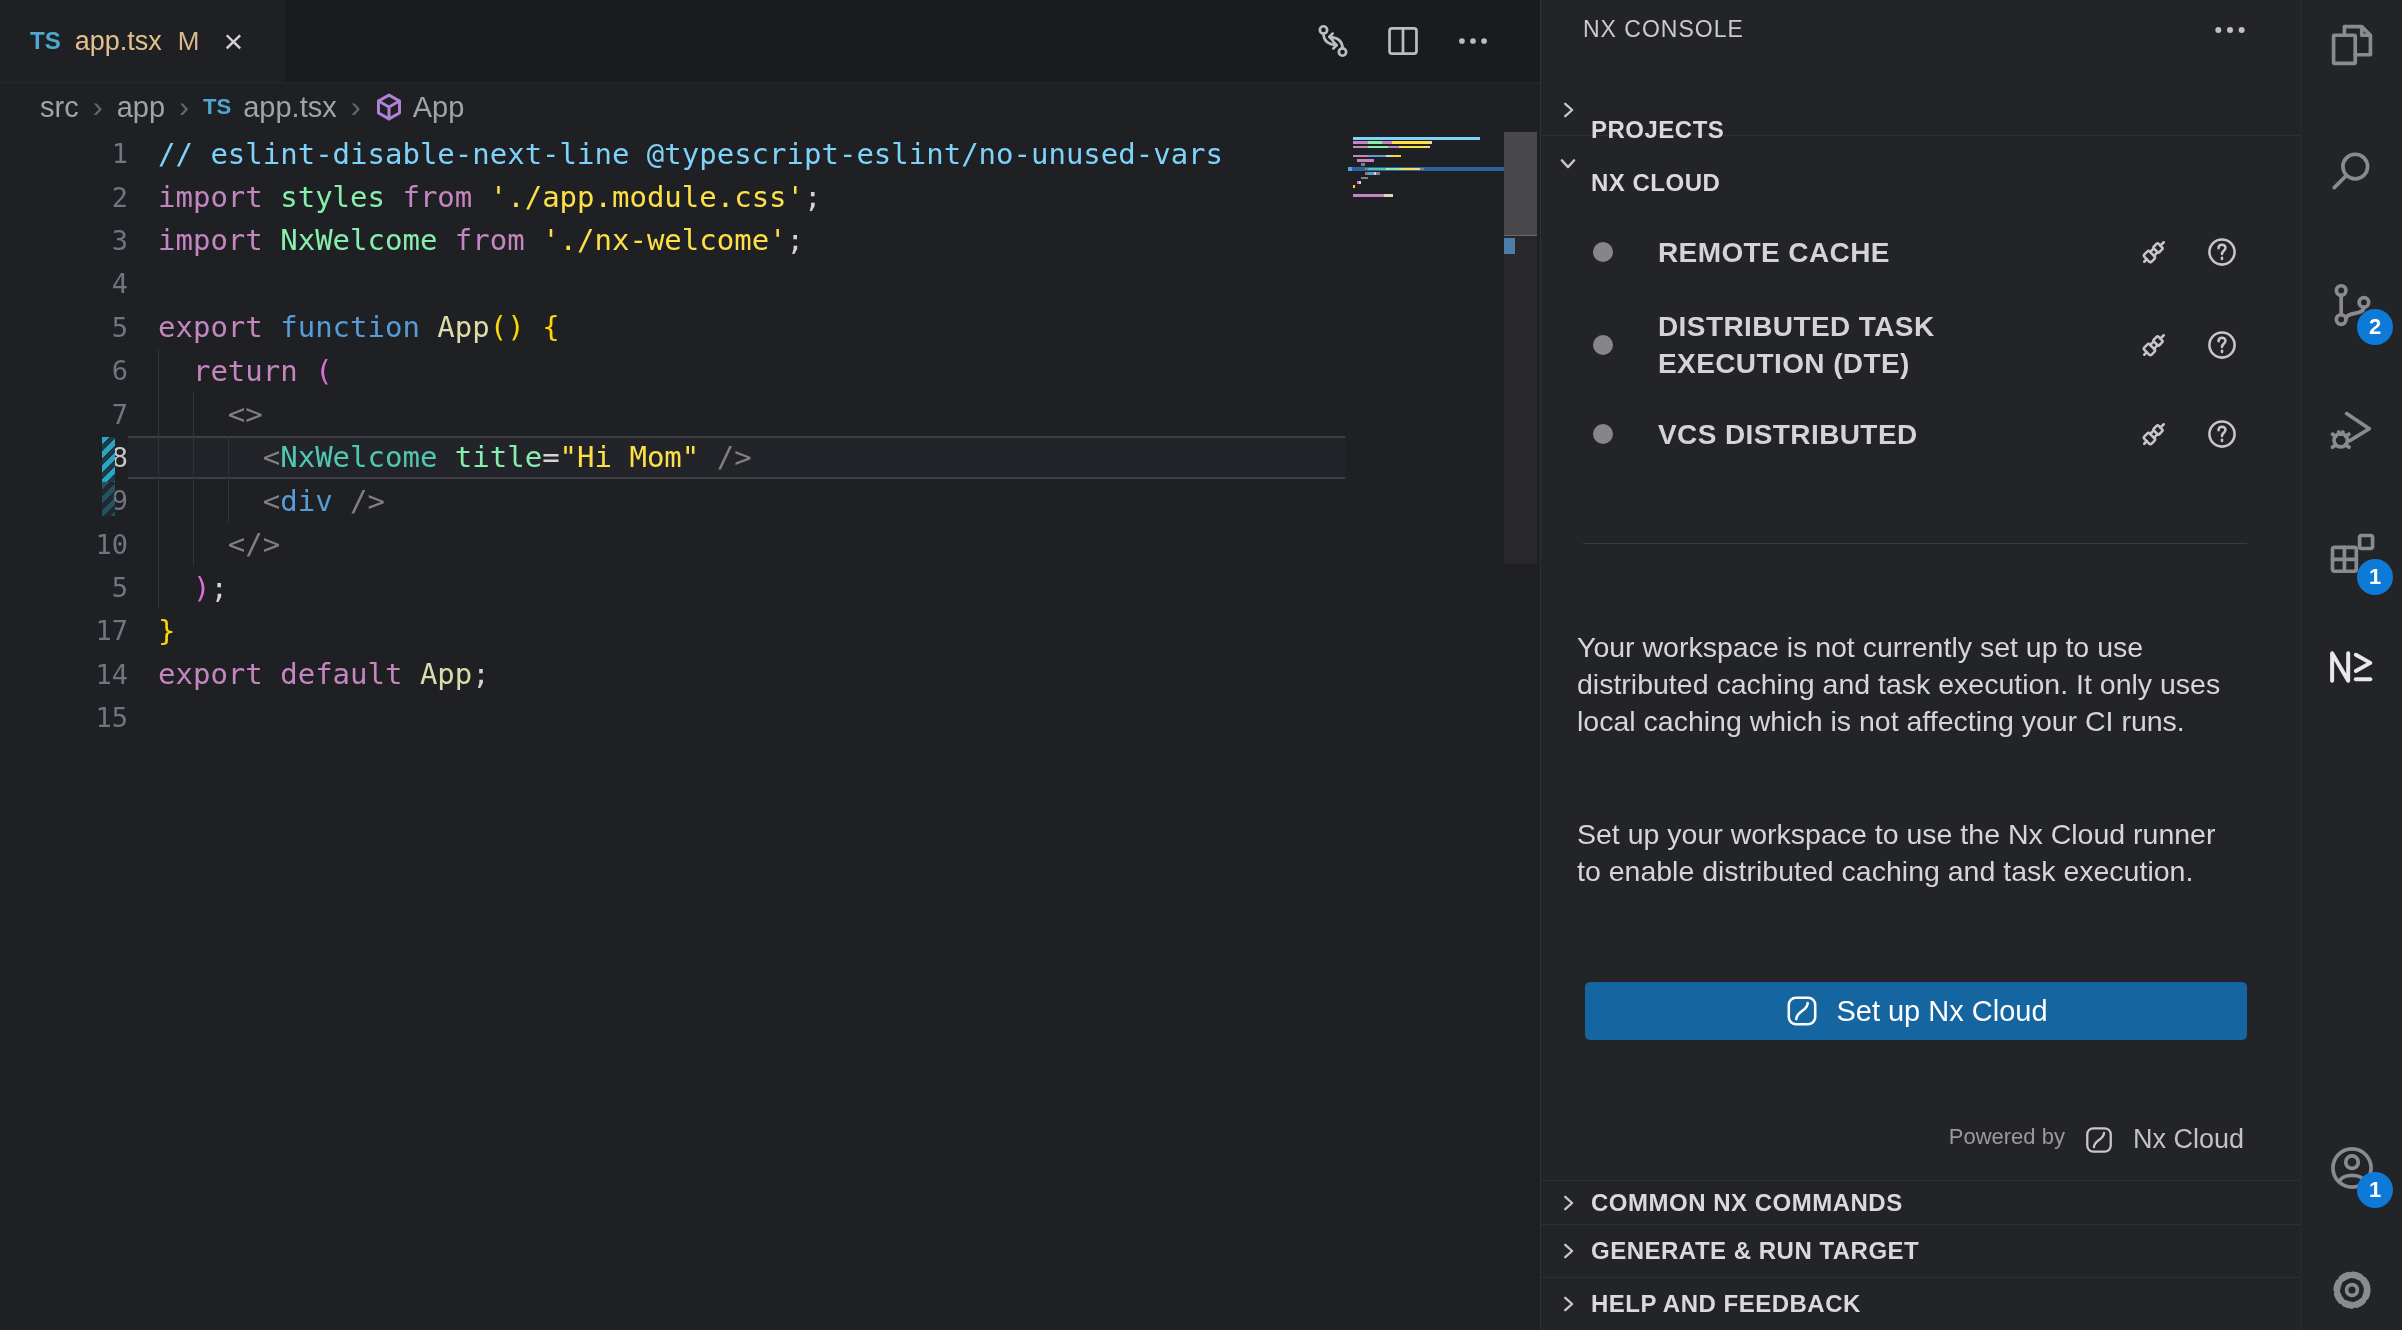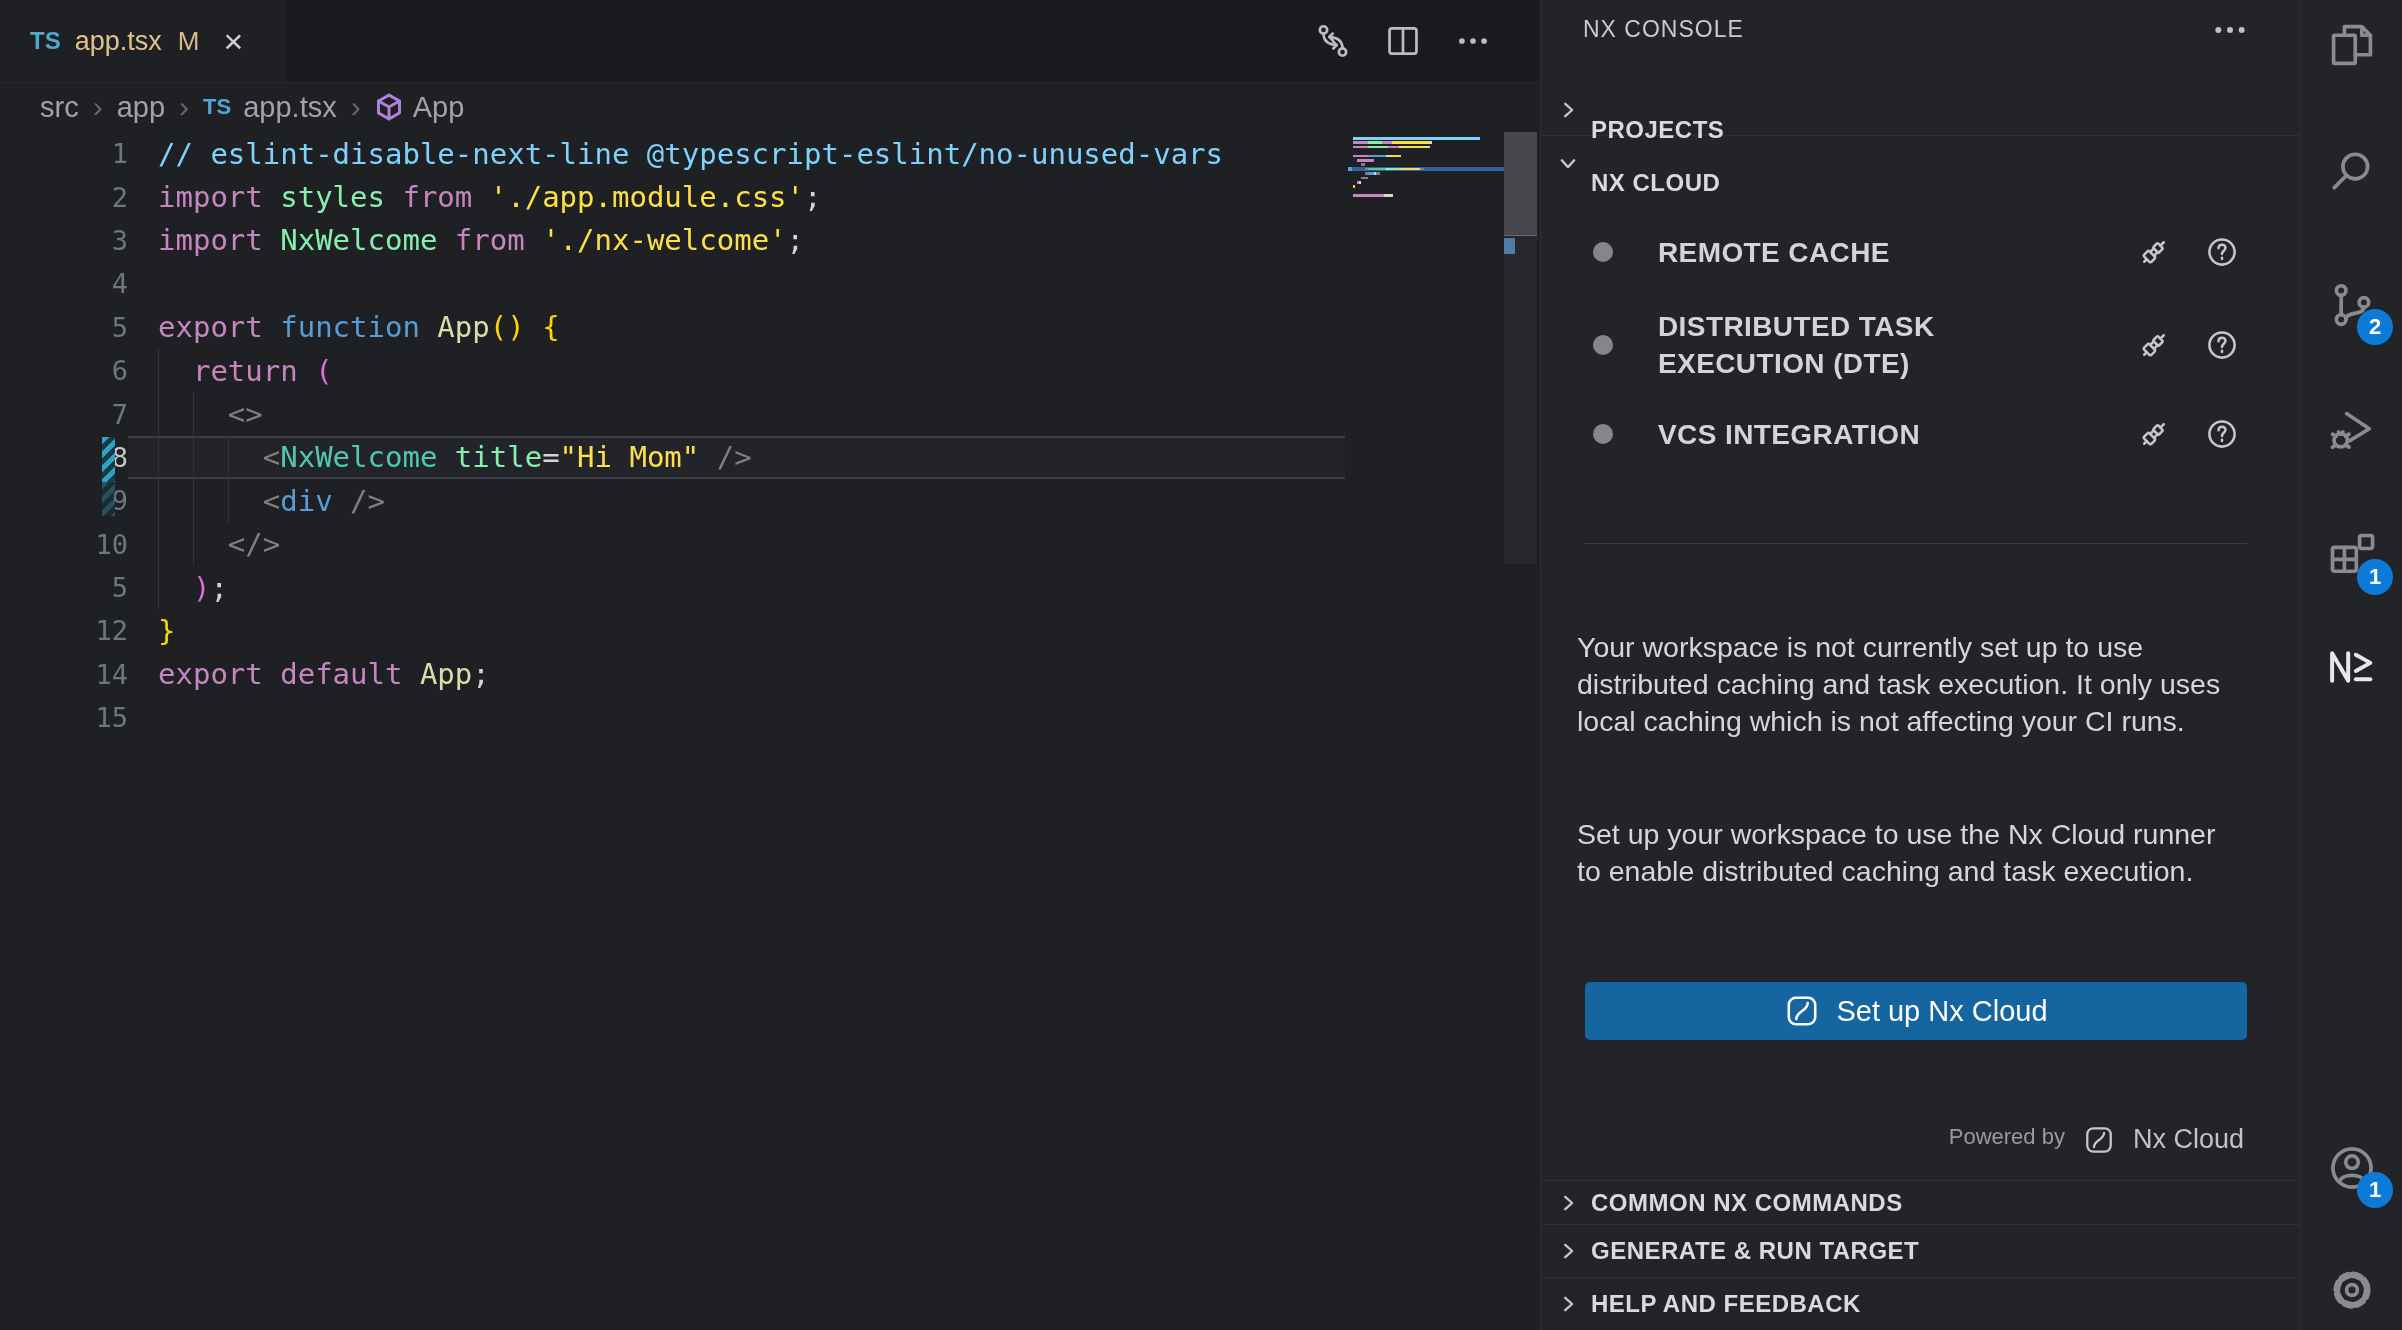--- a/index.html
+++ b/index.html
@@ -205,21 +205,21 @@
         </div>
         <div class="line">
           <span class="gutter">10</span>
           <span class="codecell"><span class="tk-angle">    &lt;/&gt;</span></span>
         </div>
         <div class="line">
           <span class="gutter">5</span>
           <span class="codecell"><span class="tk-punct">  </span><span class="tk-b2">)</span><span class="tk-punct">;</span></span>
         </div>
         <div class="line">
-          <span class="gutter">12</span>
+          <span class="gutter">17</span>
           <span class="codecell"><span class="tk-b1">}</span></span>
         </div>
         <div class="line">
           <span class="gutter">14</span>
           <span class="codecell"><span class="tk-kw">export default </span><span class="tk-fn">App</span><span class="tk-punct">;</span></span>
         </div>
         <div class="line">
           <span class="gutter">15</span>
           <span class="codecell"></span>
         </div>
@@ -325,21 +325,21 @@
           <span class="nx-help ic">
             <svg viewBox="0 0 24 24">
               <circle cx="12" cy="12" r="8.4"></circle>
               <path d="M9.7 9.5 C9.7 6.4 14.3 6.4 14.3 9.2 C14.3 11.2 12 11.1 12 13.3"></path>
               <path d="M12 15.9 V16.6"></path>
             </svg>
           </span>
         </div>
         <div class="nx-item" style="top: 406px; height: 56px;">
           <span class="nx-dot"></span>
-          <span class="nx-label">VCS INTEGRATION</span>
+          <span class="nx-label">VCS DISTRIBUTED</span>
           <span class="nx-plug ic">
             <svg viewBox="0 0 24 24">
               <g transform="rotate(-45 12 12)">
                 <path d="M2.8 12 H5.2"></path>
                 <rect x="5.2" y="8.6" width="5" height="6.8" rx="1.2"></rect>
                 <path d="M10.2 10.2 H13.6 M10.2 13.8 H13.6"></path>
                 <rect x="13.6" y="9.4" width="4.4" height="5.2" rx="1"></rect>
                 <path d="M18 12 H21.2"></path>
               </g>
             </svg>

